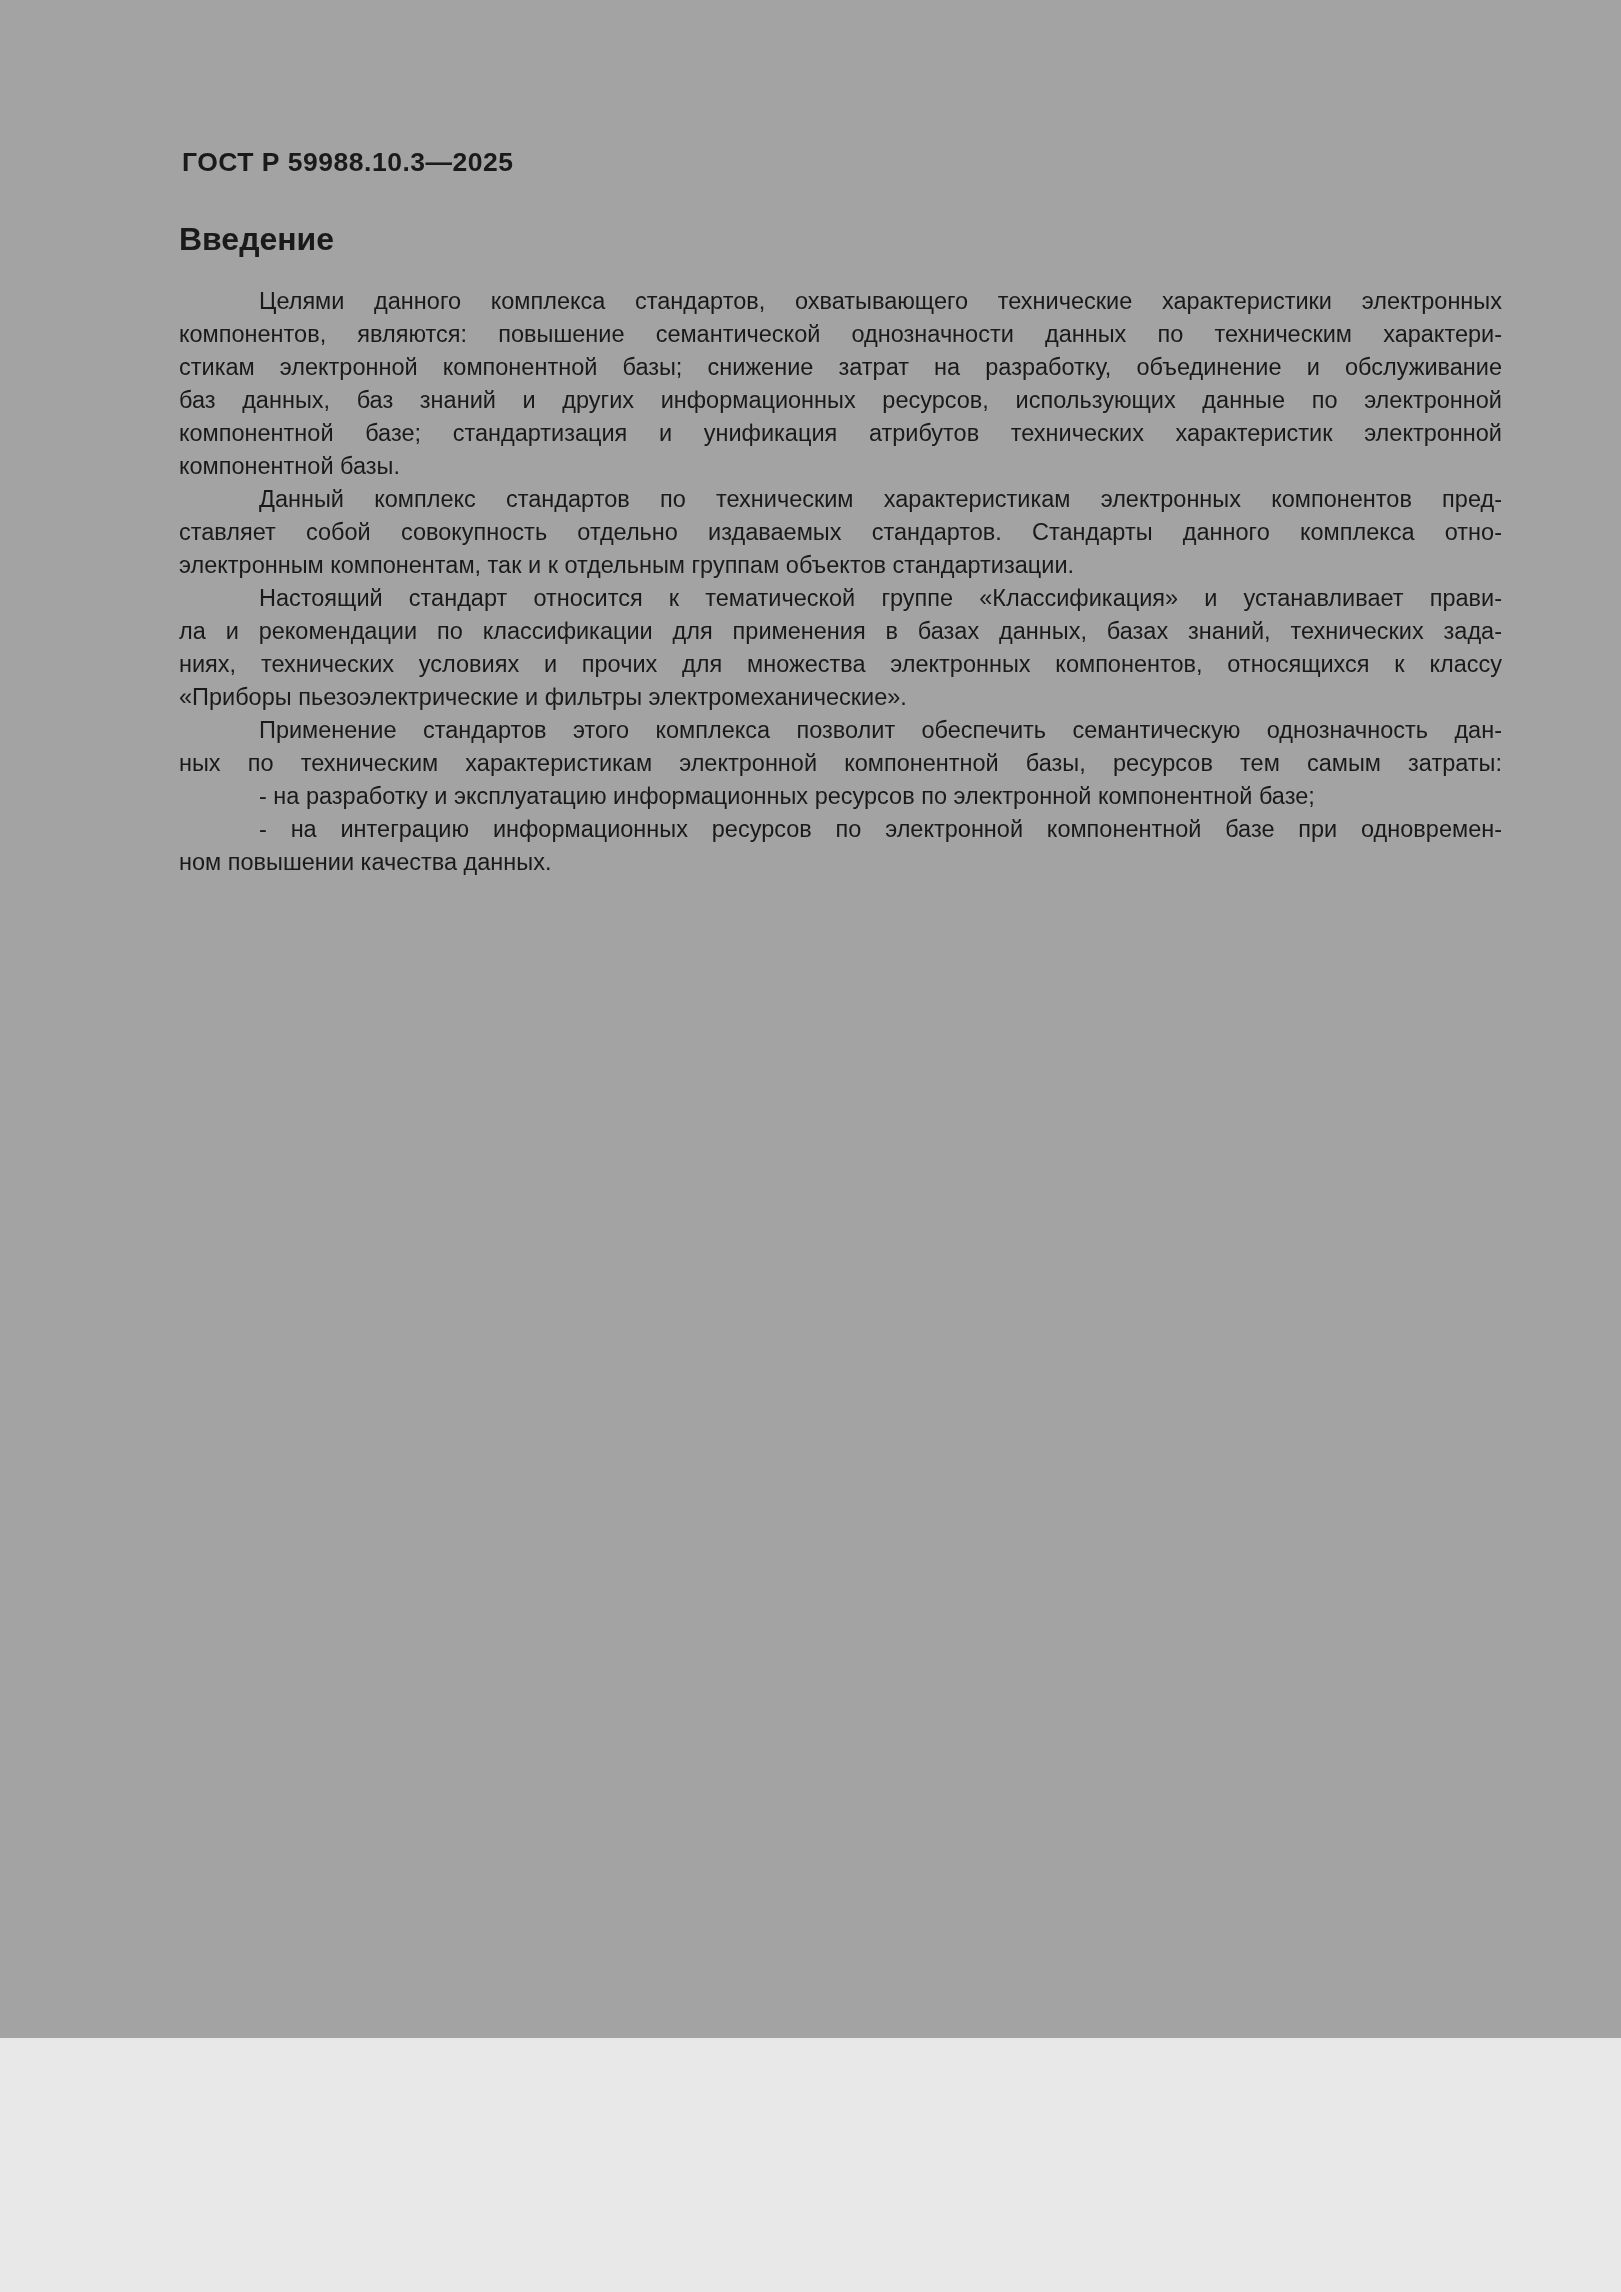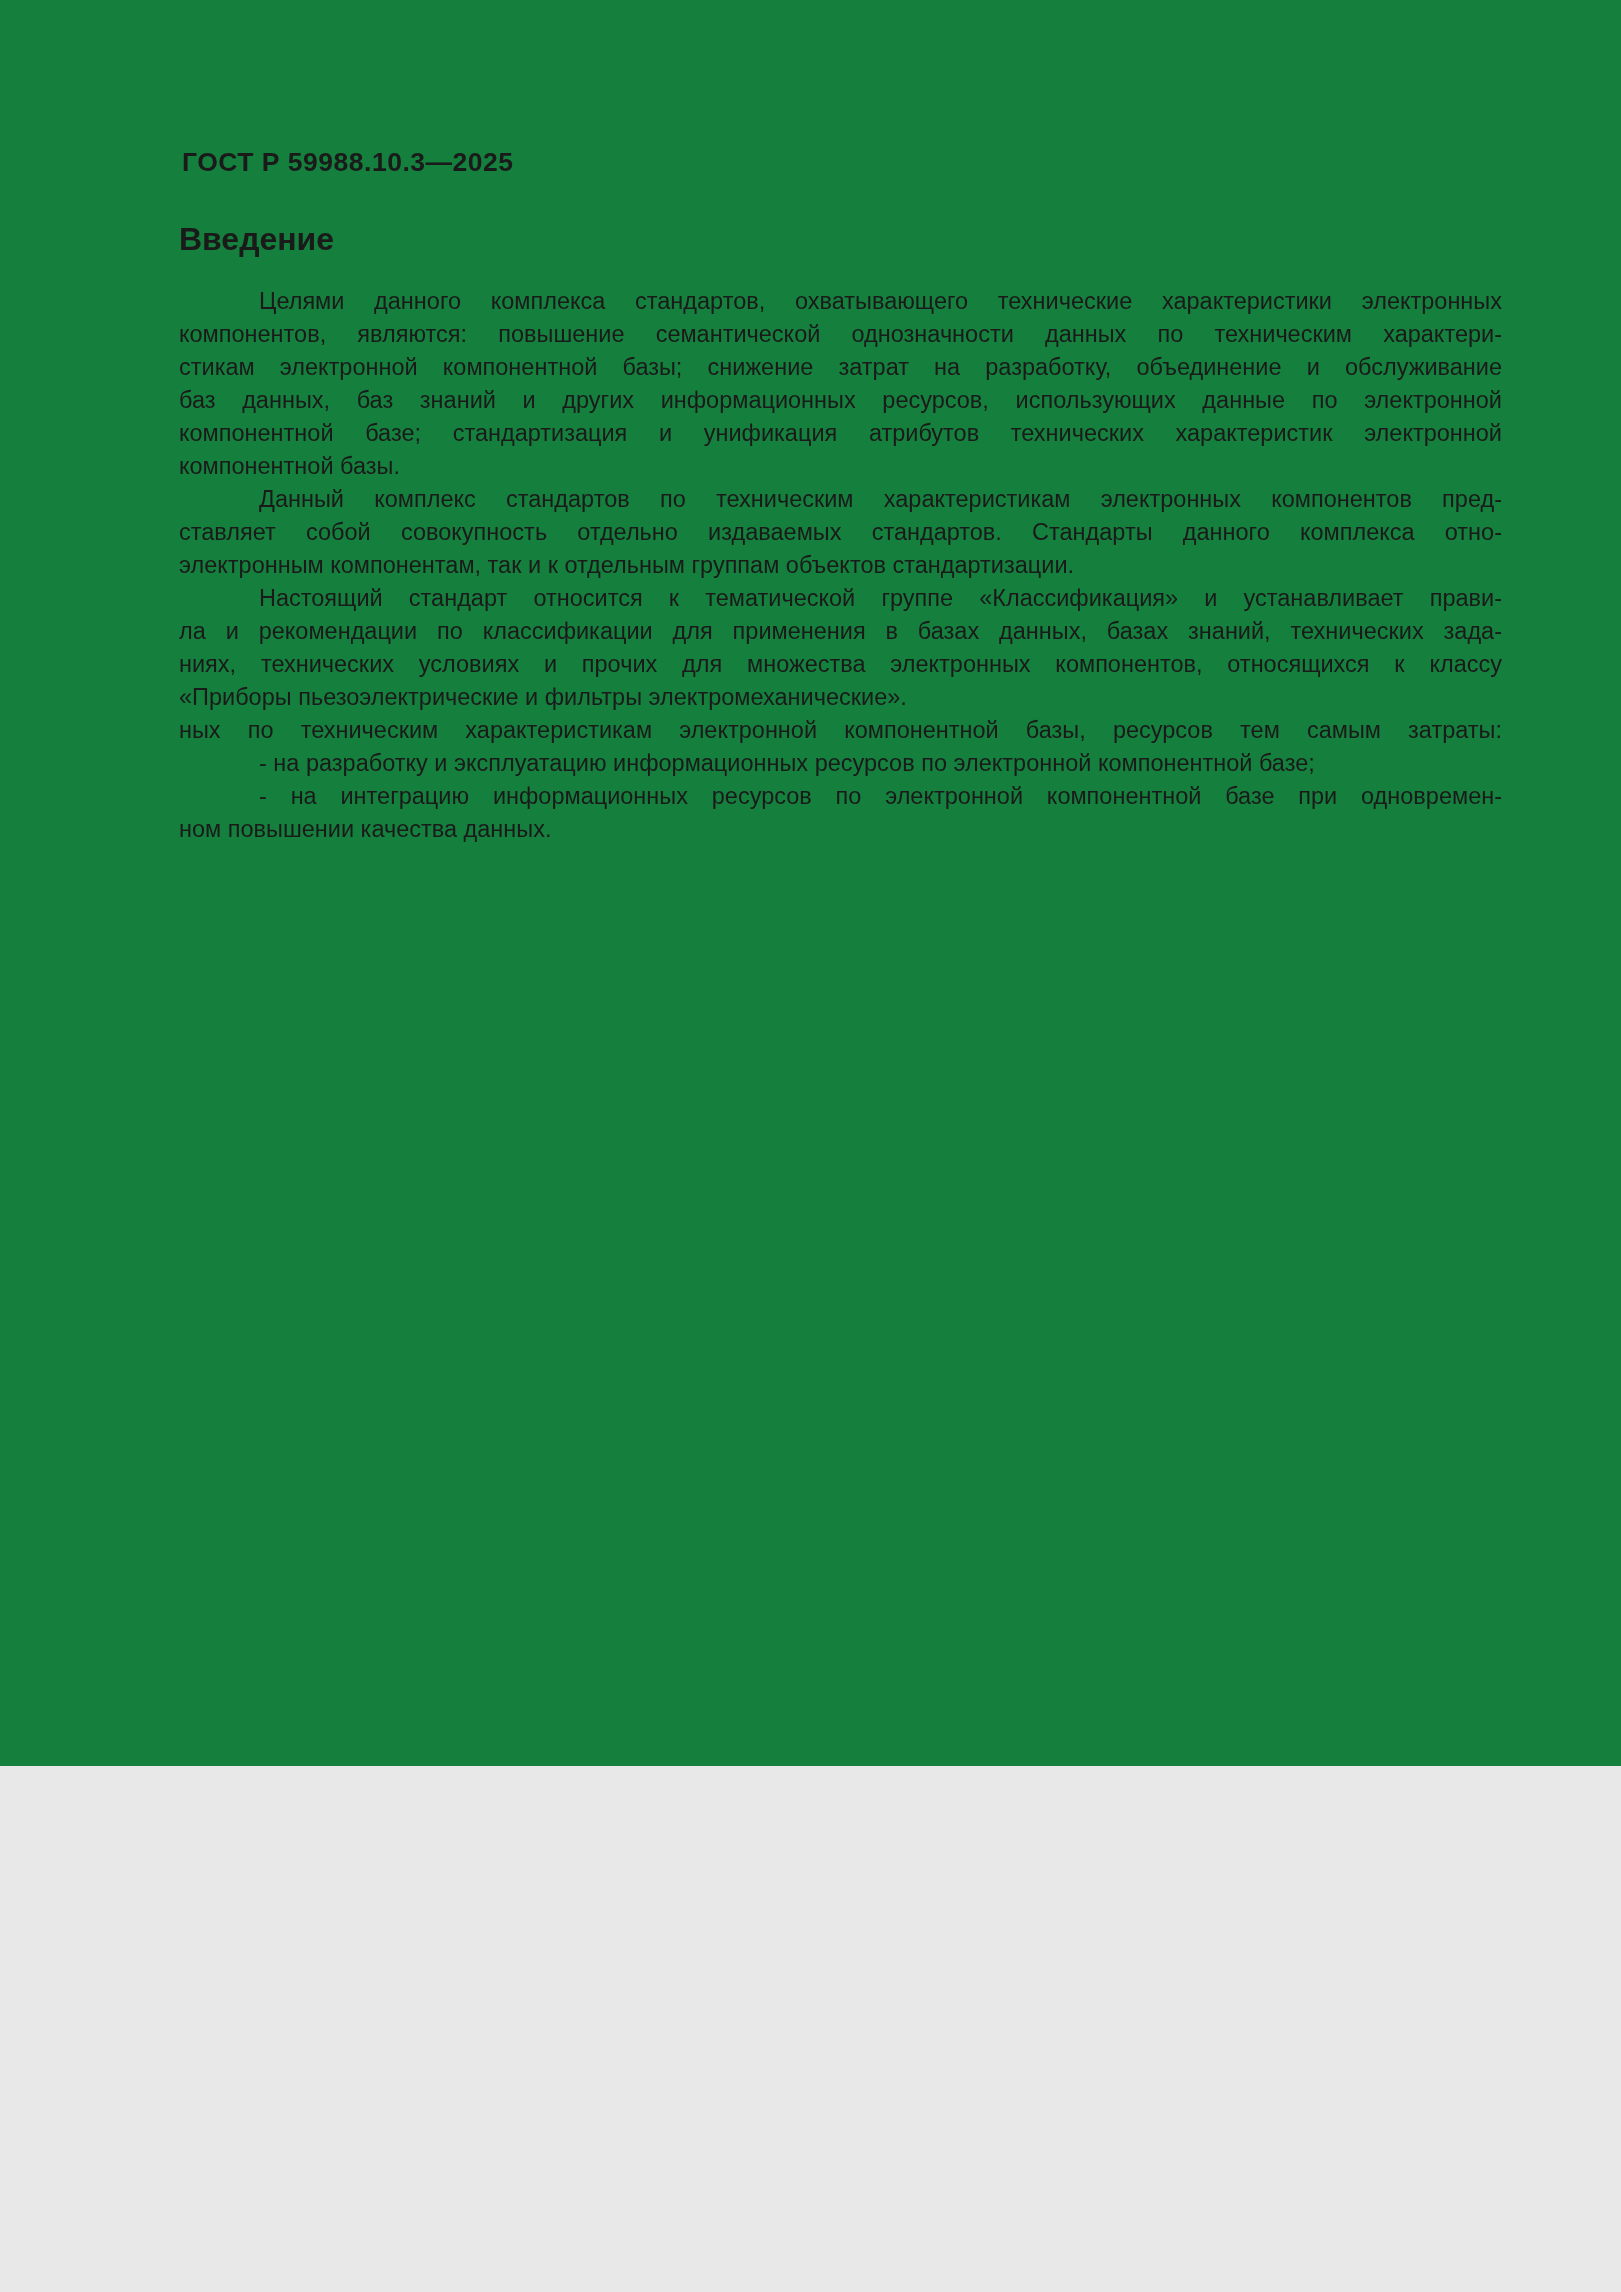--- a/index.html
+++ b/index.html
@@ -1,20 +1,20 @@
 <!DOCTYPE html>
 <html lang="ru"><head>
 <meta charset="utf-8">
 <style>
   html, body { margin: 0; padding: 0; background: #e8e8e8; }
   .page {
     position: relative;
     width: 1621px;
-    height: 1766px;
-    background: #15803d;
+    height: 2038px;
+    background: #a3a3a3;
     font-family: "Liberation Sans", sans-serif;
     color: #1a1a1a;
     overflow: hidden;
   }
   .doc-header {
     position: absolute;
     left: 182px;
     top: 149px;
     font-size: 26.5px;
     font-weight: bold;
@@ -79,20 +79,21 @@
         <div class="tline">ставляет собой совокупность отдельно издаваемых стандартов. Стандарты данного комплекса отно-</div>
         <div class="tline lastline">электронным компонентам, так и к отдельным группам объектов стандартизации.</div>
       </div>
       <div class="para">
         <div class="tline first">Настоящий стандарт относится к тематической группе «Классификация» и устанавливает прави-</div>
         <div class="tline">ла и рекомендации по классификации для применения в базах данных, базах знаний, технических зада-</div>
         <div class="tline">ниях, технических условиях и прочих для множества электронных компонентов, относящихся к классу</div>
         <div class="tline lastline">«Приборы пьезоэлектрические и фильтры электромеханические».</div>
       </div>
       <div class="para">
+        <div class="tline first">Применение стандартов этого комплекса позволит обеспечить семантическую однозначность дан-</div>
         <div class="tline">ных по техническим характеристикам электронной компонентной базы, ресурсов тем самым затраты:</div>
       </div>
       <div class="para">
         <div class="tline first lastline">- на разработку и эксплуатацию информационных ресурсов по электронной компонентной базе;</div>
       </div>
       <div class="para">
         <div class="tline first">- на интеграцию информационных ресурсов по электронной компонентной базе при одновремен-</div>
         <div class="tline lastline">ном повышении качества данных.</div>
       </div>
     </div>

